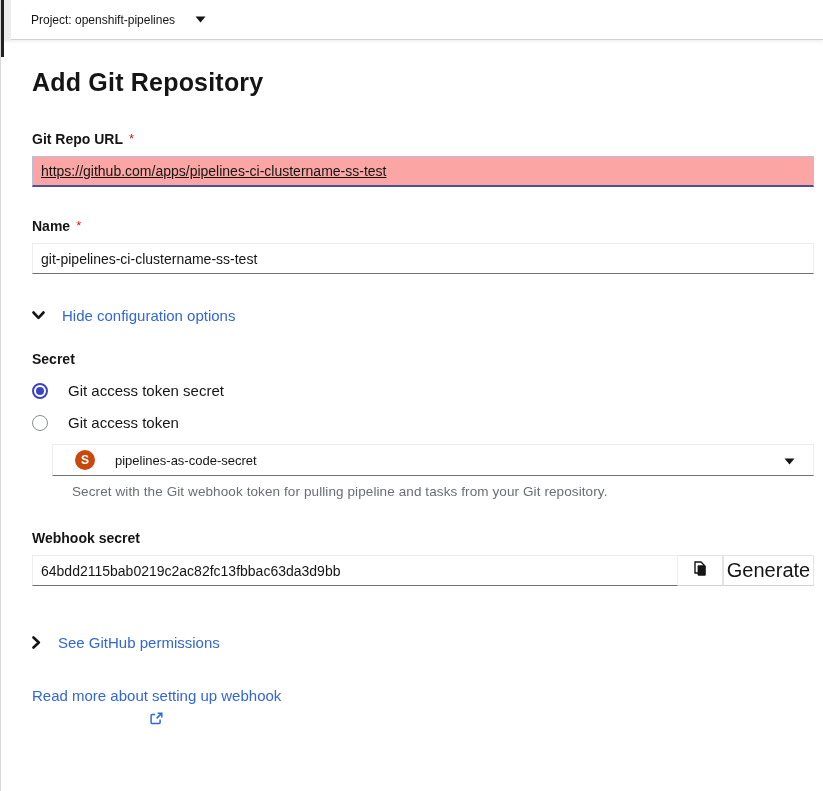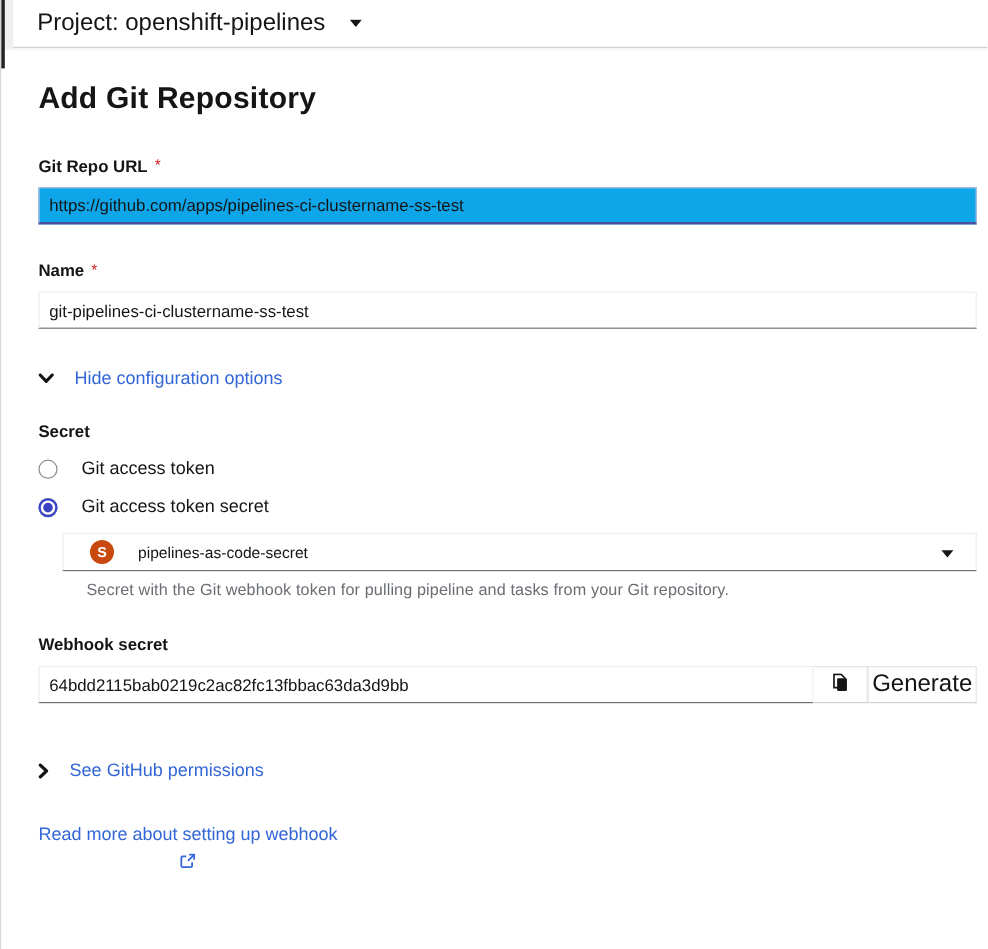--- a/index.html
+++ b/index.html
@@ -22,43 +22,44 @@
   .edge-gray{position:absolute;left:3px;top:0;width:7px;height:41px;background:#efefef;z-index:4;}
 
   
   .project-bar{
     height:40px;display:flex;align-items:center;
     padding-left:30px;background:#fff;
     border-bottom:1px solid #d2d2d2;
     box-shadow:0 2px 3px rgba(0,0,0,.06);
     position:relative;z-index:2;
   }
-  .project-toggle{display:flex;align-items:center;gap:20px;cursor:pointer;font-size:20px;color:var(--text);background:none;border:none;font-family:inherit;}
+  .project-toggle{display:flex;align-items:center;gap:20px;cursor:pointer;font-size:12px;color:var(--text);background:none;border:none;font-family:inherit;}
   .caret-down svg{display:block;}
 
   
   .content{padding:0 9px 0 31px;}
   .page-title{margin-top:28px;font-size:25px;font-weight:700;letter-spacing:.2px;color:var(--text);}
 
   .form-group{margin-top:30px;}
   .form-group.first{margin-top:33px;}
   .field-label{font-size:14px;font-weight:700;color:var(--text);}
   .required{color:var(--danger);font-size:13px;margin-left:6px;vertical-align:1px;}
 
   .text-input{
     margin-top:8px;width:100%;height:31px;
     font-family:inherit;font-size:14px;color:var(--text);
     padding:0 8px;background:#fff;
     border:1px solid #ededed;border-bottom:1px solid #6f7377;
     border-radius:0;outline:none;display:block;
   }
   .text-input.autofill{
-    background:#0ea5e9;
+    background:#fca5a5;
     border:1px solid #b9bedd;
     border-bottom:2px solid #4a4f9e;
+    text-decoration:underline;
   }
 
   
   .expand-row{display:flex;align-items:center;gap:17px;margin-top:33px;cursor:pointer;background:none;border:none;font-family:inherit;padding:0;}
   .expand-row .chev{display:flex;align-items:center;}
   .expand-link{font-size:15px;color:var(--link);}
 
   .secret-section{margin-top:27px;}
   .radio-row{display:flex;align-items:center;gap:20px;margin-top:15px;padding-left:0;cursor:pointer;}
   .radio-row input{position:absolute;opacity:0;}
@@ -141,29 +142,29 @@
           <path d="M1.5 1.5 L6.5 6.8 L11.5 1.5" fill="none" stroke="#151515" stroke-width="2.6" stroke-linecap="round" stroke-linejoin="round"></path>
         </svg>
     </span>
     <span class="expand-link">Hide configuration options</span>
   </button>
 
   <div class="secret-section">
     <div class="field-label">Secret</div>
 
     <label class="radio-row">
+      <input type="radio" name="secret-type" checked="" style="">
+      <span class="radio-dot"></span>
+      <span class="radio-label">Git access token secret</span>
+    </label>
+
+    <label class="radio-row">
       <input type="radio" name="secret-type" style="">
       <span class="radio-dot"></span>
       <span class="radio-label">Git access token</span>
-    </label>
-
-    <label class="radio-row">
-      <input type="radio" name="secret-type" checked="" style="">
-      <span class="radio-dot"></span>
-      <span class="radio-label">Git access token secret</span>
     </label>
 
     <div class="select-wrap">
       <button class="secret-select">
         <span class="badge-s">S</span>
         <span class="sel-text">pipelines-as-code-secret</span>
         <span>
           <svg width="11" height="7" viewBox="0 0 11 7">
               <path d="M0.5 0.5h10L5.5 6.5z" fill="#151515"></path>
             </svg>

